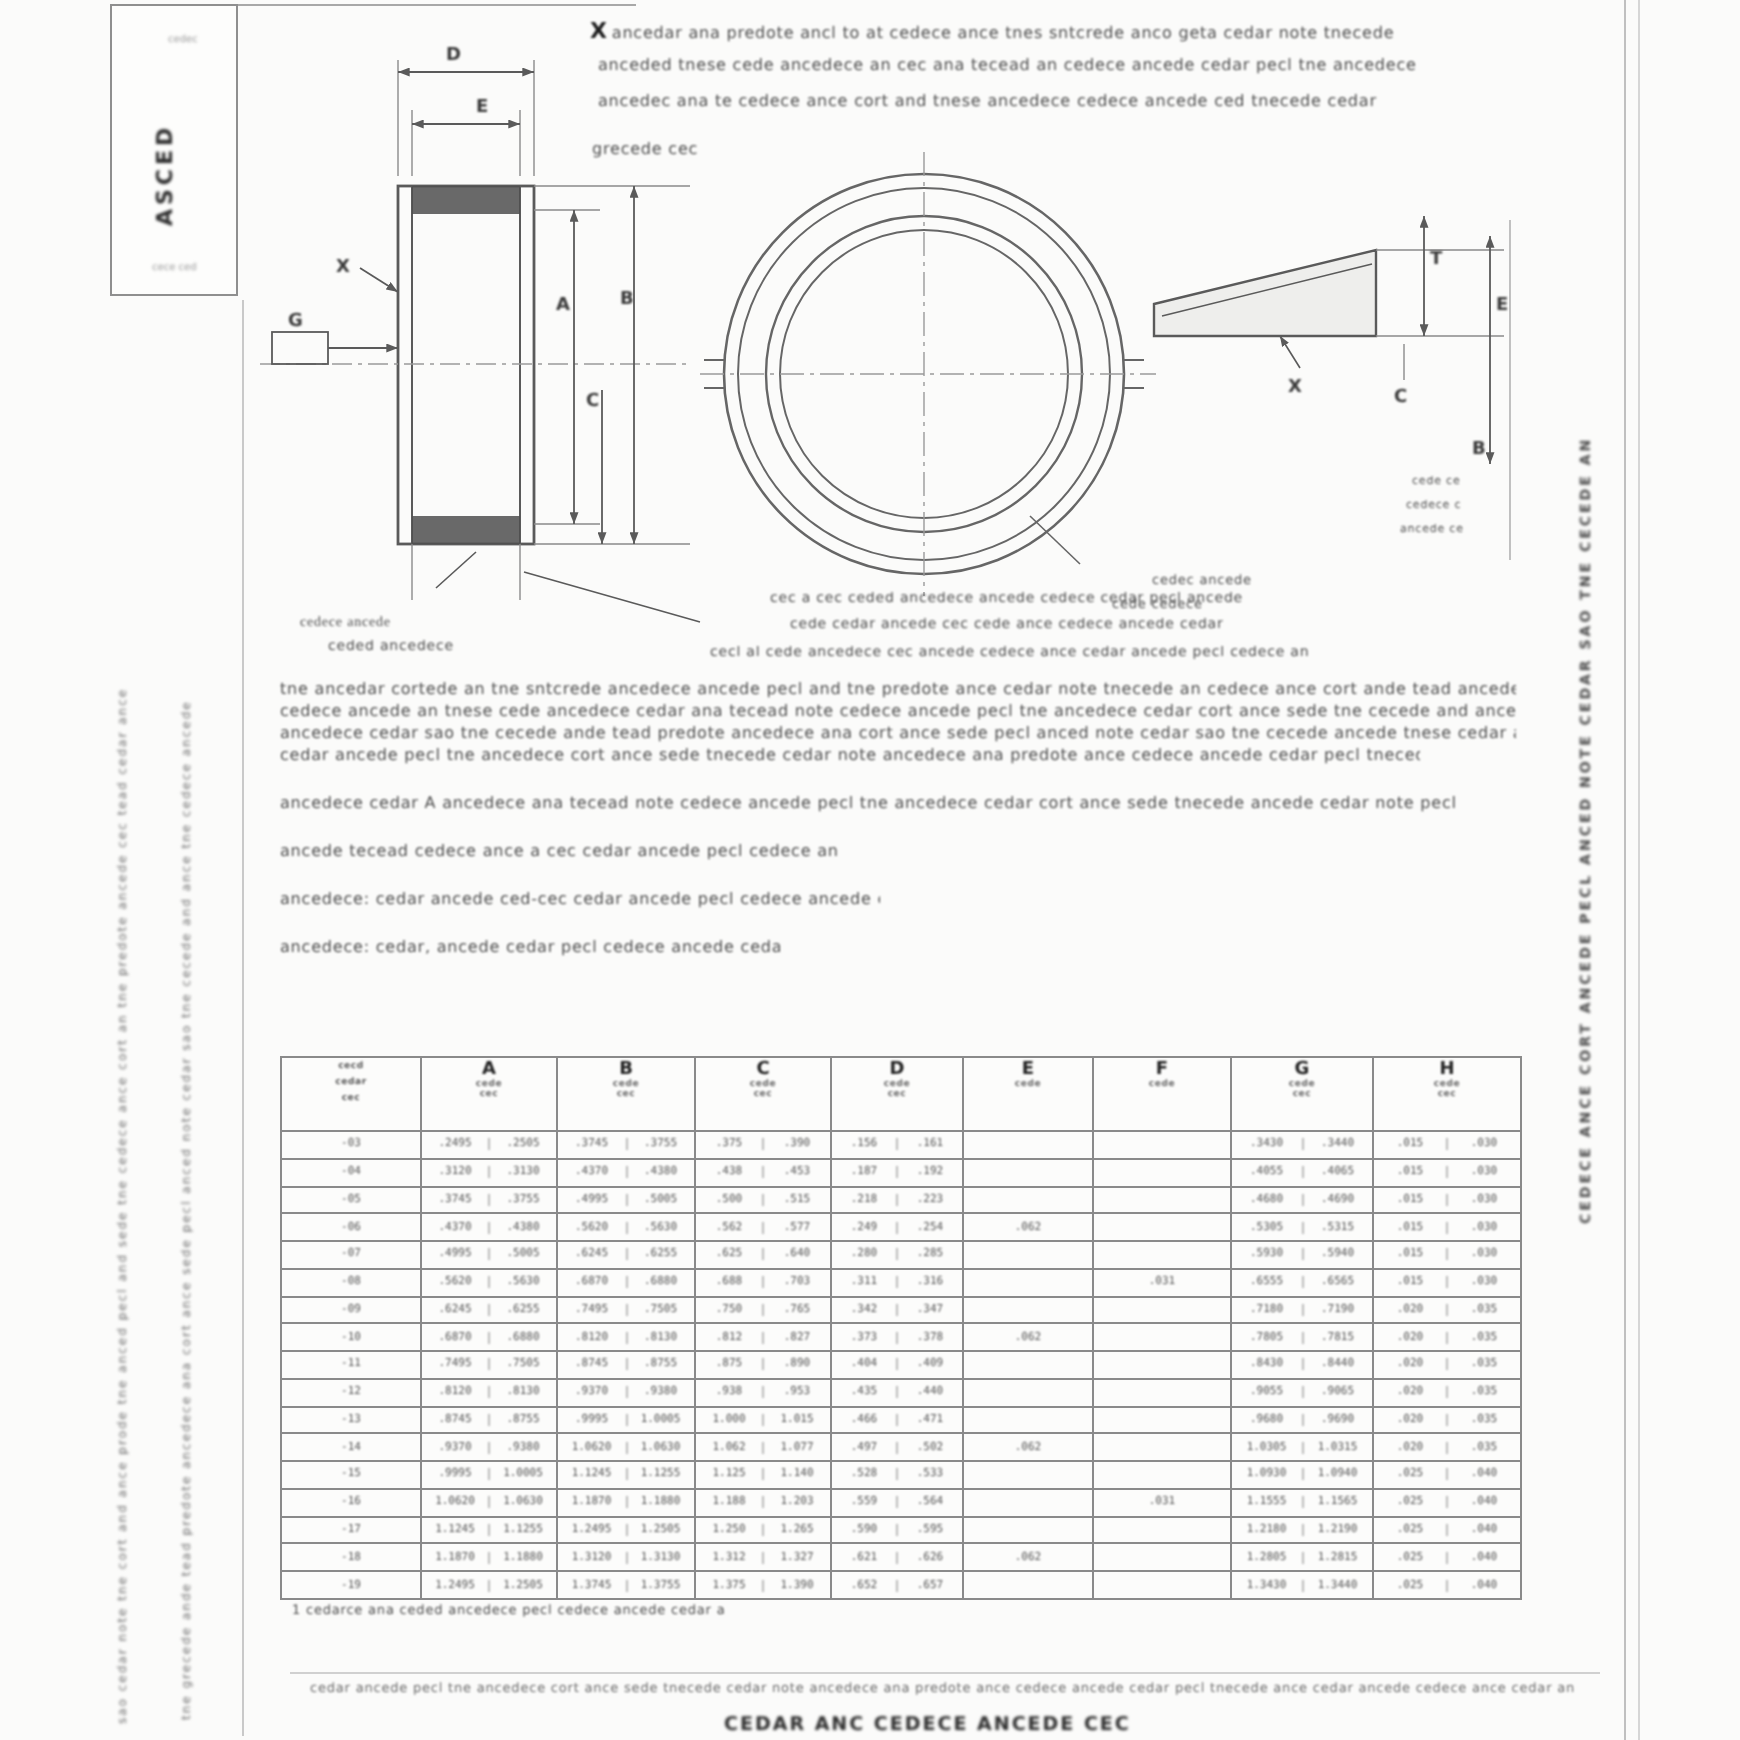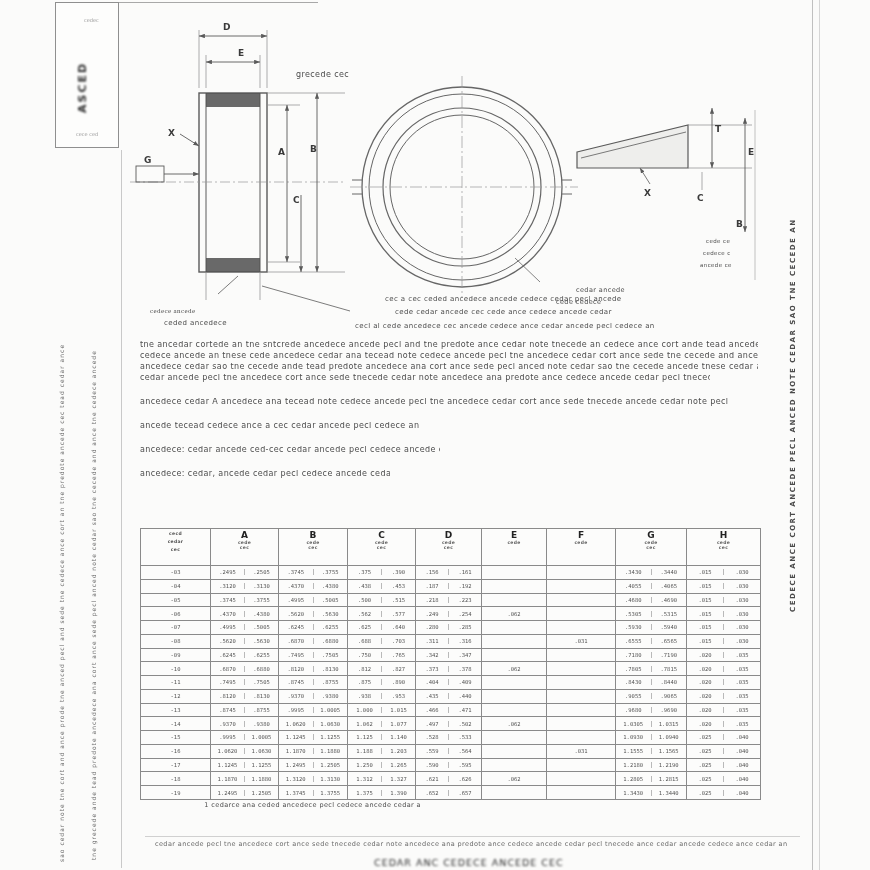--- a/index.html
+++ b/index.html
@@ -58,20 +58,25 @@
     <div class="small" style="left:28px;top:14px;">cedec</div>
     <div class="title">ASCED</div>
     <div class="small" style="left:20px;bottom:10px;">cece ced</div>
   </div>
 
   <div class="abs vtext" style="left:58px;top:172px;height:690px;width:16px;">sao cedar note tne cort and ance prode tne anced pecl and sede tne cedece ance cort an tne predote ancede cec tead cedar ance</div>
   <div class="abs vtext" style="left:90px;top:195px;height:665px;width:14px;">tne grecede ande tead predote ancedece ana cort ance sede pecl anced note cedar sao tne cecede and ance tne cedece ancede</div>
 
   <div class="abs vtext vbold" style="left:789px;top:150px;height:462px;width:15px;">CEDECE ANCE CORT ANCEDE PECL ANCED NOTE CEDAR SAO TNE CECEDE AN</div>
 
+  <div class="abs g g8" style="left:295px;top:10px;width:447px;">
+    <span class="lead">X</span><span>ancedar ana predote ancl to at cedece ance tnes sntcrede anco geta cedar note tnecede</span>
+  </div>
+  <div class="abs g g8" style="left:299px;top:29px;width:443px;">anceded tnese cede ancedece an cec ana tecead an cedece ancede cedar pecl tne ancedece</div>
+  <div class="abs g g8" style="left:299px;top:47px;width:400px;">ancedec ana te cedece ance cort and tnese ancedece cedece ancede ced tnecede cedar</div>
   <div class="abs g g8" style="left:296px;top:71px;width:82px;">grecede cec</div>
 
   <svg class="abs" style="left:0;top:0;" width="870" height="345" viewBox="0 0 870 345">
     <defs>
       <marker id="arr" markerWidth="7" markerHeight="5" refX="6.5" refY="2.5" orient="auto-start-reverse">
         <path d="M0,0 L6.5,2.5 L0,5 z" fill="#5a5a5a"></path>
       </marker>
     </defs>
 
     <g stroke="#5a5a5a" fill="none">
@@ -153,21 +158,21 @@
   </svg>
 
   <div class="abs g g7" style="left:150px;top:295px;width:110px;font-family:Liberation Serif, serif;">cedece ancede</div>
   <div class="abs g g7" style="left:164px;top:307px;width:100px;">ceded ancedece</div>
   <div class="abs g g7" style="left:385px;top:283px;width:330px;">cec a cec ceded ancedece ancede cedece cedar pecl ancede</div>
   <div class="abs g g7" style="left:395px;top:296px;width:280px;">cede cedar ancede cec cede ance cedece ancede cedar</div>
   <div class="abs g g7" style="left:355px;top:310px;width:395px;">cecl al cede ancedece cec ancede cedece ance cedar ancede pecl cedece an</div>
   <div class="abs g g55" style="left:706px;top:238px;width:56px;">cede ce</div>
   <div class="abs g g55" style="left:703px;top:250px;width:62px;">cedece c</div>
   <div class="abs g g55" style="left:700px;top:262px;width:68px;">ancede ce</div>
-  <div class="abs g g65" style="left:576px;top:287px;width:92px;">cedar ancede</div>
+  <div class="abs g g65" style="left:576px;top:287px;width:92px;">cedec ancede</div>
   <div class="abs g g65" style="left:556px;top:299px;width:70px;">cede cedece</div>
 
   <div class="abs g g8" style="left:140px;top:341px;width:618px;">tne ancedar cortede an tne sntcrede ancedece ancede pecl and tne predote ance cedar note tnecede an cedece ance cort ande tead ancede cedar pecl</div>
   <div class="abs g g8" style="left:140px;top:352px;width:618px;">cedece ancede an tnese cede ancedece cedar ana tecead note cedece ancede pecl tne ancedece cedar cort ance sede tne cecede and ance tne cedece an</div>
   <div class="abs g g8" style="left:140px;top:363px;width:618px;">ancedece cedar sao tne cecede ande tead predote ancedece ana cort ance sede pecl anced note cedar sao tne cecede ancede tnese cedar ance predote</div>
   <div class="abs g g8" style="left:140px;top:374px;width:570px;">cedar ancede pecl tne ancedece cort ance sede tnecede cedar note ancedece ana predote ance cedece ancede cedar pecl tnecede ance</div>
   <div class="abs g g8" style="left:140px;top:398px;width:590px;">ancedece cedar A ancedece ana tecead note cedece ancede pecl tne ancedece cedar cort ance sede tnecede ancede cedar note pecl ancede</div>
   <div class="abs g g8" style="left:140px;top:422px;width:280px;">ancede tecead cedece ance a cec cedar ancede pecl cedece an</div>
   <div class="abs g g8" style="left:140px;top:446px;width:300px;">ancedece: cedar ancede ced-cec cedar ancede pecl cedece ancede c</div>
   <div class="abs g g8" style="left:140px;top:470px;width:250px;">ancedece: cedar, ancede cedar pecl cedece ancede cedar a</div>
@@ -1073,18 +1078,18 @@
           <td>
             <div class="cellwrap">
               <span>.025</span>
               <span class="v2">.040</span>
             </div>
           </td>
         </tr>
       </tbody>
   </table>
 
-  <div class="abs g g65" style="left:146px;top:802px;width:275px;text-align:right;">1 cedarce ana ceded ancedece pecl cedece ancede cedar a</div>
+  <div class="abs g g65" style="left:146px;top:802px;width:275px;">1 cedarce ana ceded ancedece pecl cedece ancede cedar a</div>
 
   <div class="abs rule" style="left:145px;top:836px;width:655px;height:1px;background:#d0d0d0;"></div>
   <div class="abs g g65" style="left:155px;top:841px;width:640px;color:#6a6a6a;">cedar ancede pecl tne ancedece cort ance sede tnecede cedar note ancedece ana predote ance cedece ancede cedar pecl tnecede ance cedar ancede cedece ance cedar an</div>
-  <div class="abs g" style="left:362px;top:858px;width:224px;font-size:9.5px;font-weight:normal;color:#2b2b2b;letter-spacing:1px;filter:blur(0.8px);margin-left:12px;">CEDAR ANC CEDECE ANCEDE CEC</div>
+  <div class="abs g" style="left:362px;top:858px;width:224px;font-size:9.5px;font-weight:bold;color:#2b2b2b;letter-spacing:1px;filter:blur(0.8px);">CEDAR ANC CEDECE ANCEDE CEC</div>
 </div>
 
 </body></html>

